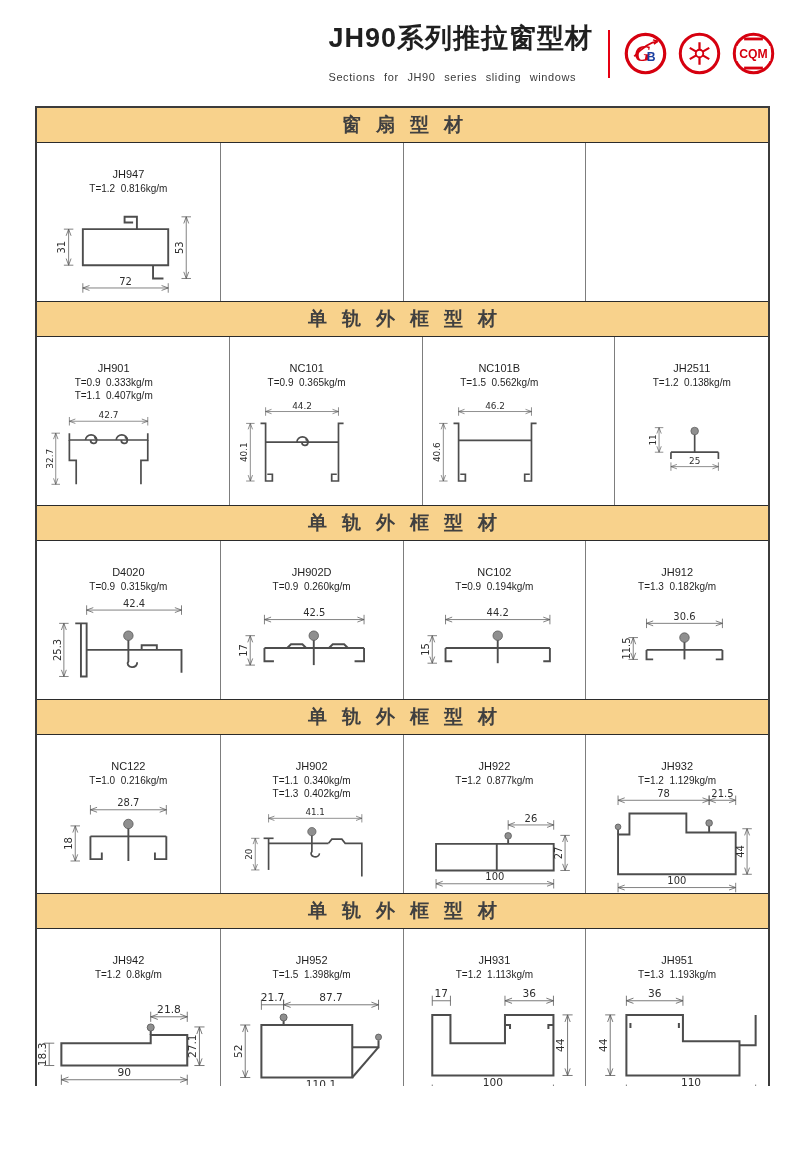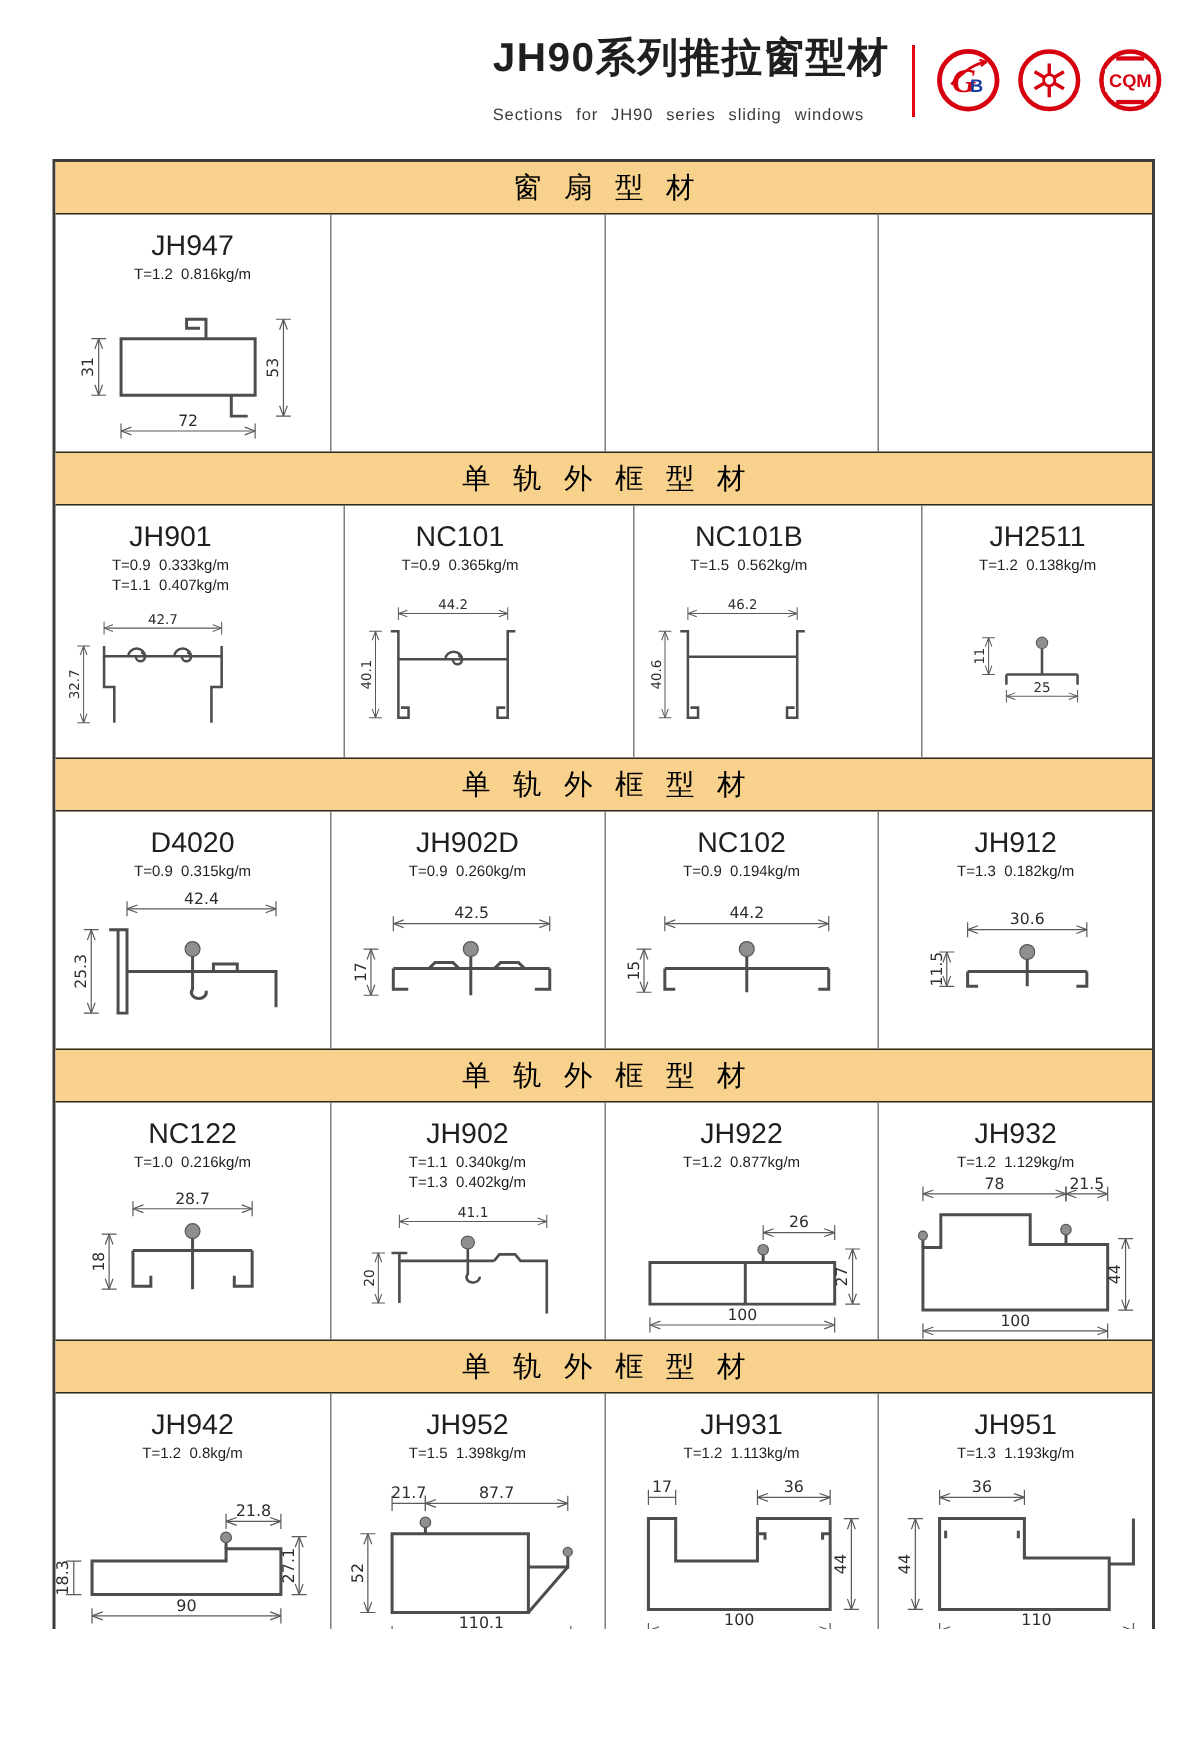--- a/index.html
+++ b/index.html
@@ -13,25 +13,25 @@
   .subtitle{font-size:11px;color:#3a3a3a;letter-spacing:0.6px;word-spacing:5px;margin-top:19px;}
   .red-divider{width:2px;height:48px;background:#e60012;margin:0 13px 0 15px;}
   .logos{display:flex;gap:9px;align-items:center;}
   .logo{width:45px;height:45px;}
 
   
   .catalog{position:absolute;left:35px;top:106px;width:731px;border:2px solid #3c3c3c;background:#fff;}
   .section-bar{height:34px;background:#f8d28c;border-top:1px solid #2b2b2b;border-bottom:1px solid #2b2b2b;
                display:flex;align-items:center;justify-content:center;}
   .catalog .section-bar:first-child{border-top:none;}
-  .section-bar span{font-size:19px;font-weight:normal;letter-spacing:15px;text-indent:15px;color:#000000;}
+  .section-bar span{font-size:19px;font-weight:bold;letter-spacing:15px;text-indent:15px;color:#404040;}
   .profile-row{display:flex;width:100%;}
   .cell{width:25%;box-sizing:border-box;display:flex;flex-direction:column;align-items:center;overflow:hidden;}
   .cell + .cell{border-left:1px solid #7d7d7d;}
-  .cell .code{font-size:19px;margin-top:10px;line-height:1.25;}
+  .cell .code{font-size:11px;margin-top:25px;line-height:1.25;}
   .cell .spec{font-size:10px;line-height:1.3;white-space:pre;}
   .cell svg.drawing{flex:1 1 auto;min-height:0;width:100%;display:block;}
 
   
   .footer-bar{position:absolute;left:0;top:1114px;width:714px;height:44px;background:#e60012;
               clip-path:polygon(0 0,100% 0,calc(100% - 30px) 100%,0 100%);
               display:flex;align-items:center;color:#fff;}
   .note{font-size:11px;font-weight:bold;letter-spacing:1.6px;margin-left:45px;white-space:nowrap;}
   .brand{display:flex;align-items:center;margin-left:auto;margin-right:62px;}
   .brand-text{display:flex;flex-direction:column;align-items:flex-end;font-size:8px;font-weight:bold;

